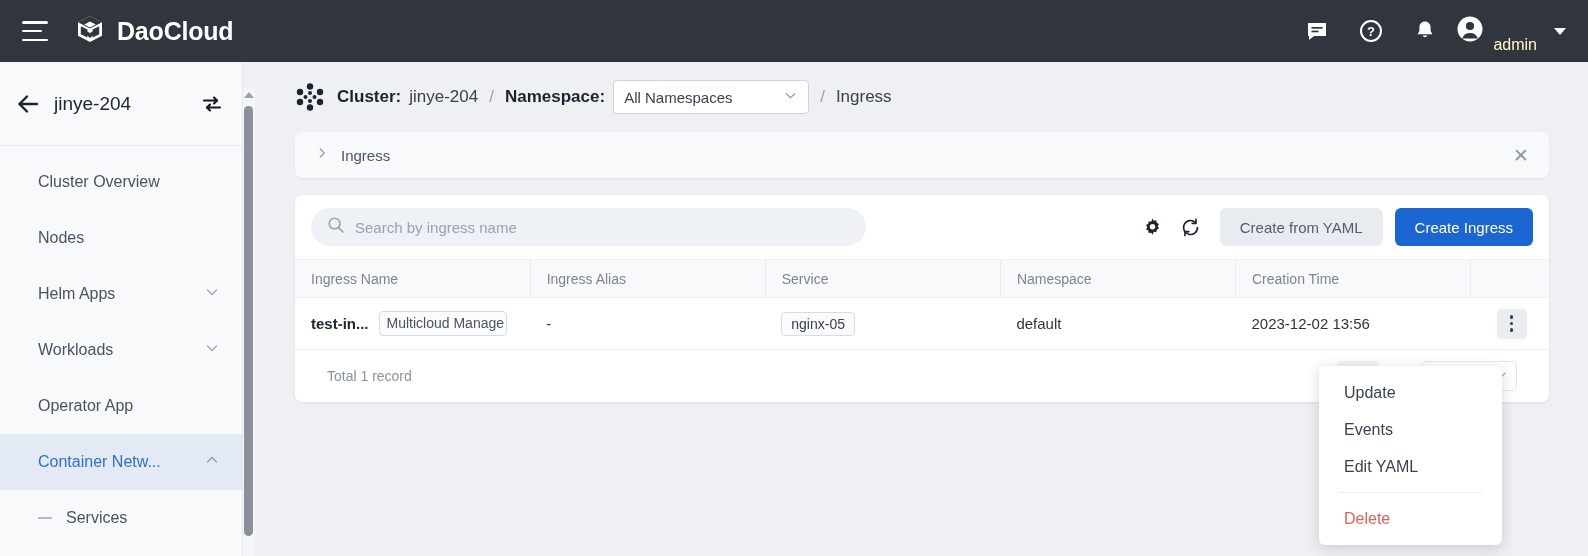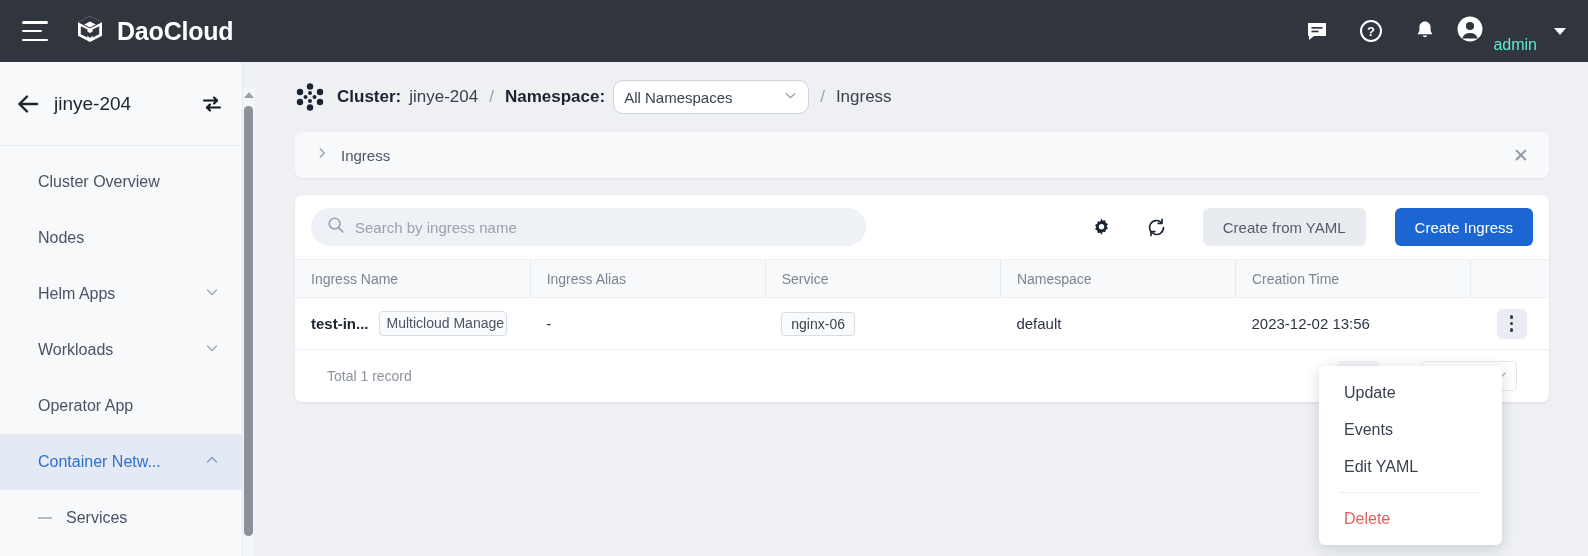--- a/index.html
+++ b/index.html
@@ -34,21 +34,21 @@
 
   .topbar-right {
     margin-left: auto; display: flex; align-items: center; gap: 0px;
     padding-right: 22px;
   }
   .tb-icon {
     width: 54px; height: 62px; display: flex; align-items: center; justify-content: center;
     cursor: pointer;
   }
   .user-box { display:flex; align-items:center; gap:9px; cursor:pointer; margin-left: 4px;}
-  .user-name { color:#5eead4; font-size:16px;margin-top:28px; }
+  .user-name { color:#fef9c3; font-size:16px;margin-top:28px; }
   .caret-down { width:0;height:0;border-left:6px solid transparent;border-right:6px solid transparent;border-top:7px solid #fff; margin-left:8px;}
 
   
   .sidebar {
     position: absolute; top: 62px; left: 0; width: 243px; height: 494px;
     background: #f7f9fb;
     border-right: 1px solid #e4e8ee;
   }
   .side-head {
     height: 84px; display: flex; align-items: center; padding: 0 18px 0 16px;
@@ -95,21 +95,21 @@
 
   .crumbbar {
     height: 70px; display: flex; align-items: center; padding-left: 39px;
     font-size: 17px; color: #2a3242;
   }
   .cluster-dots { width: 30px; height: 30px; flex:none; margin-right: 12px; }
   .crumb-strong { font-weight: bold; color: #1b2330; }
   .crumb-val { color: #39414f; margin-left: 8px; }
   .crumb-sep { color: #9aa2ae; margin: 0 11px; }
   .ns-select {
-    width: 196px; height: 34px; border: 1px solid #ccd3dd; border-radius: 10px;
+    width: 196px; height: 34px; border: 1px solid #ccd3dd; border-radius: 4px;
     background: #fff; display: flex; align-items: center; padding: 0 10px;
     font-size: 15px; color: #3b4350; margin-left: 8px; cursor: pointer;
   }
   .ns-select .sel-chev { margin-left: auto; }
 
   .panel {
     margin: 0 39px 0 39px; background: #f7f9fb;
     border-radius: 7px; height: 46px;
     display: flex; align-items: center; padding: 0 20px;
     box-shadow: 0 1px 2px rgba(30,40,60,.06);
@@ -129,21 +129,21 @@
   .searchbox {
     width: 555px; height: 38px; background: #eef1f5; border-radius: 19px;
     display: flex; align-items: center; padding: 0 16px; gap: 10px;
   }
   .searchbox input {
     border: none; outline: none; background: transparent;
     font-size: 15px; color: #5d6573; width: 100%;
     font-family: "Liberation Sans", sans-serif;
   }
   .searchbox input::placeholder { color: #9aa2ae; }
-  .tool-right { margin-left: auto; display: flex; align-items: flex-end; gap: 17px; }
+  .tool-right { margin-left: auto; display: flex; align-items: flex-end; gap: 0; }
   .icon-btn { width: 38px; height: 38px; display:flex;align-items:center;justify-content:center;cursor:pointer;}
   .btn {
     height: 38px; border-radius: 6px; display: flex; align-items: center;
     padding: 0 20px; font-size: 15px; cursor: pointer; white-space: nowrap;
   }
   .btn-ghost { background: #e8ebf0; color: #545c6a; margin-left: 10px; }
   .btn-primary { background: #1c66d4; color: #fff; margin-left: 12px; font-weight: 500;}
 
   table { width: 100%; border-collapse: collapse; table-layout: fixed; }
   thead th {
@@ -442,21 +442,21 @@
       <tbody>
         <tr>
           <td>
             <div class="name-cell">
               <span class="name-text">test-in...</span>
               <span class="chip">Multicloud Manage</span>
             </div>
           </td>
           <td>-</td>
           <td>
-            <span class="chip-plain">nginx-06</span>
+            <span class="chip-plain">nginx-05</span>
           </td>
           <td>default</td>
           <td>2023-12-02 13:56</td>
           <td>
             <div class="kebab">
               <i></i>
                 <i></i>
                 <i></i>
             </div>
           </td>

